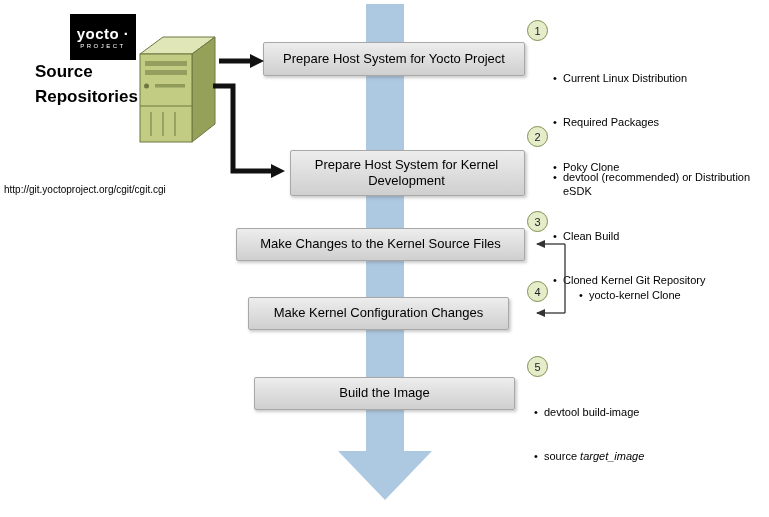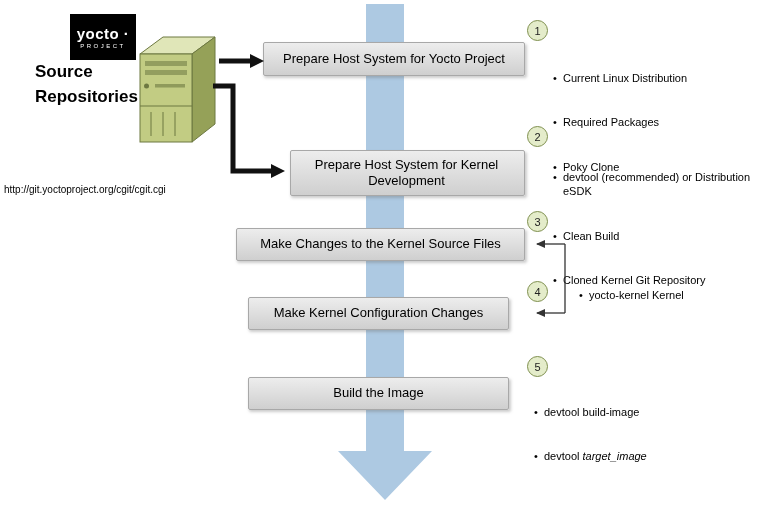--- a/index.html
+++ b/index.html
@@ -48,21 +48,21 @@
     border: 1px solid var(--box-border, #a8a8a8);
     border-radius: 2px;
     box-shadow: 1.5px 2px 3px rgba(110,110,110,0.35);
     box-sizing: border-box;
     padding: 2px 10px;
   }
   .box-1 { left: 263px; top: 42px;  width: 262px; height: 34px; }
   .box-2 { left: 290px; top: 150px; width: 235px; height: 46px; padding-left: 8px; }
   .box-3 { left: 236px; top: 228px; width: 289px; height: 33px; }
   .box-4 { left: 248px; top: 297px; width: 261px; height: 33px; }
-  .box-5 { left: 248px; top: 377px; width: 261px; height: 33px; }
+  .box-5 { left: 254px; top: 377px; width: 261px; height: 33px; }
 
   
   .step-num {
     z-index: 2; width: 21px; height: 21px; border-radius: 50%;
     background: var(--circle-fill, #e4ecca);
     border: 1.5px solid var(--circle-border, #7f904f);
     box-sizing: border-box;
     display: flex; align-items: center; justify-content: center;
     font-size: 11px; color: #222;
   }
@@ -131,26 +131,26 @@
     <li>Poky Clone</li>
   </ul>
 
   <ul class="bullets list-2">
     <li>devtool (recommended) or Distribution eSDK</li>
     <li>Clean Build</li>
     <li>Cloned Kernel Git Repository</li>
   </ul>
 
   <ul class="bullets list-34">
-    <li>yocto-kernel Kernel</li>
+    <li>yocto-kernel Clone</li>
   </ul>
 
   <ul class="bullets list-5">
     <li>devtool build-image</li>
-    <li><span>devtool </span><em>target_image</em></li>
+    <li><span>source </span><em>target_image</em></li>
   </ul>
 
   <svg class="svg-fg" width="769" height="517" viewBox="0 0 769 517">
     <defs>
       <marker id="arrowBig" markerUnits="userSpaceOnUse" markerWidth="16" markerHeight="16" refX="1" refY="8" orient="auto">
         <path d="M1,1 L15,8 L1,15 Z" fill="var(--connector-black)"></path>
       </marker>
       <marker id="arrowSmall" markerUnits="userSpaceOnUse" markerWidth="10" markerHeight="10" refX="8" refY="5" orient="auto">
         <path d="M0,1 L9,5 L0,9 Z" fill="var(--bracket-gray)"></path>
       </marker>

